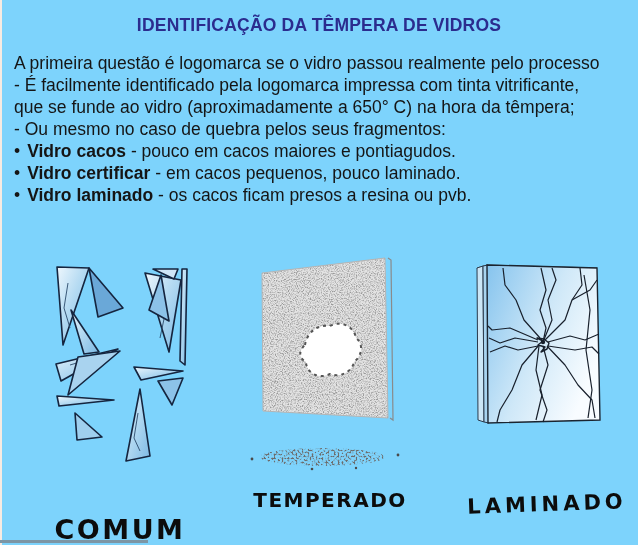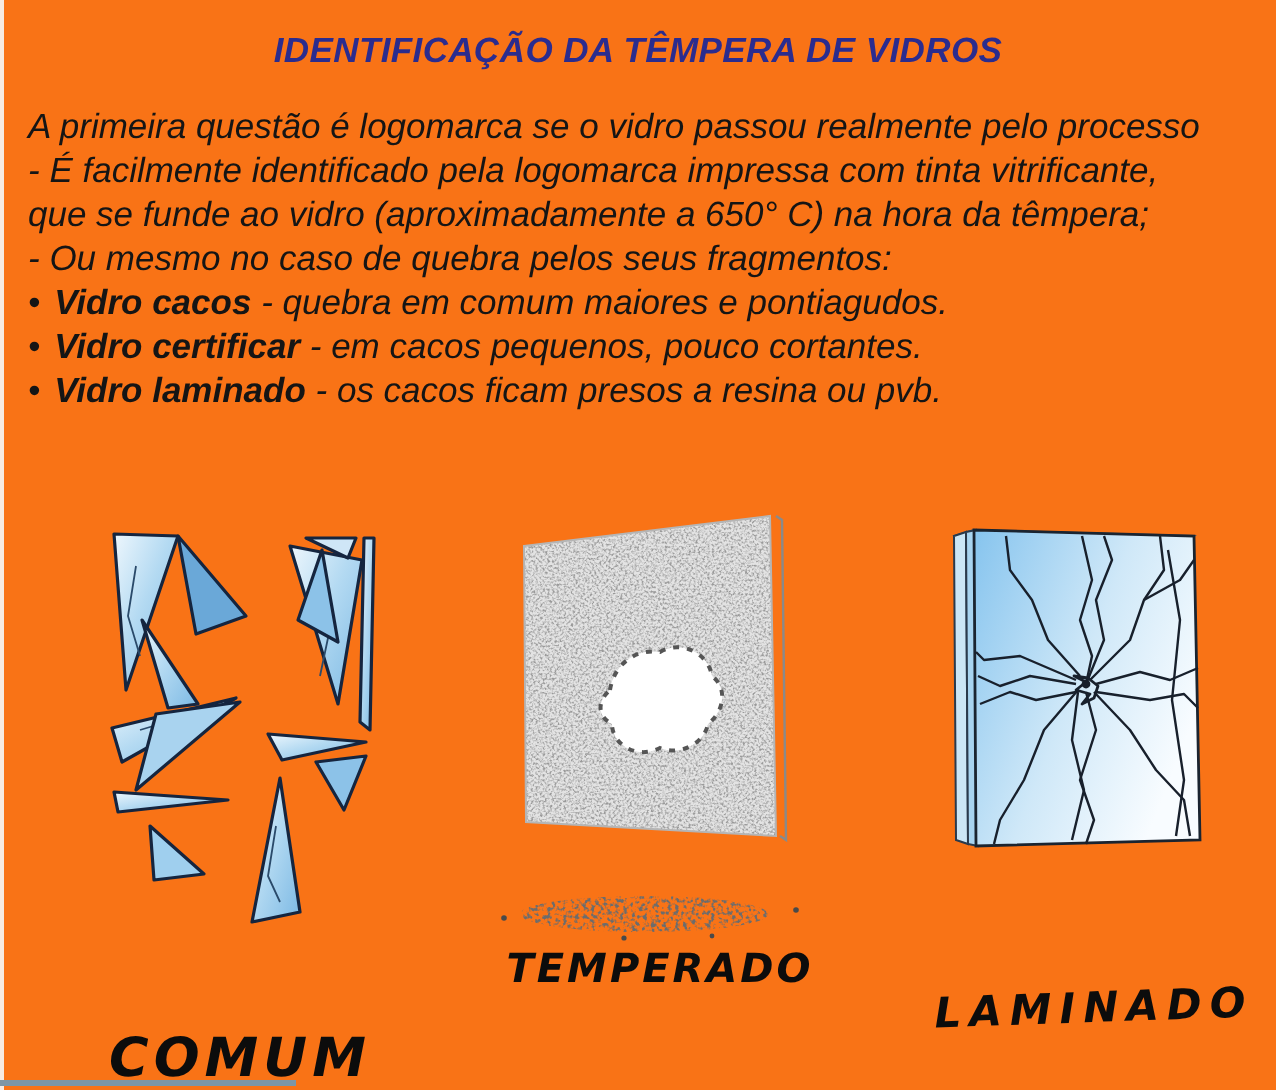--- a/index.html
+++ b/index.html
@@ -1,51 +1,51 @@
 <!DOCTYPE html>
 <html><head>
 <meta charset="utf-8">
 <style>
   html,body{margin:0;padding:0;background:#ffffff;}
-  .page{position:relative;width:638px;height:545px;background:#f97316;overflow:hidden;
-        font-family:"Liberation Sans",sans-serif;font-style:italic;}
+  .page{position:relative;width:638px;height:545px;background:#7dd3fc;overflow:hidden;
+        font-family:"Liberation Sans",sans-serif;}
   .left-edge{position:absolute;left:0;top:0;width:2px;height:545px;background:#f7ebe2;}
   .title{position:absolute;left:0;top:15px;width:638px;text-align:center;
          font-size:17.5px;font-weight:bold;letter-spacing:.2px;color:#2b2c8e;}
   .text-block{position:absolute;left:14px;top:52px;width:616px;color:#151515;
               font-size:17.5px;line-height:22px;}
   .line{white-space:nowrap;}
   .bullet{display:inline-block;margin-right:7px;}
   .figures{position:absolute;left:0;top:250px;width:638px;height:232px;}
   .caption{position:absolute;font-family:"DejaVu Sans",sans-serif;font-weight:bold;
            color:#0c0c0c;text-align:center;}
   .cap-comum{left:40px;top:514px;width:160px;font-size:27px;letter-spacing:2.5px;}
-  .cap-temperado{left:240px;top:472px;width:180px;font-size:20px;letter-spacing:1.5px;}
+  .cap-temperado{left:240px;top:488px;width:180px;font-size:20px;letter-spacing:1.5px;}
   .cap-laminado{left:452px;top:492px;width:190px;font-size:21px;letter-spacing:4px;
                 transform:rotate(-2deg);}
   .bottom-rule{position:absolute;left:0;top:540px;width:148px;height:3px;background:#7d96a5;}
 </style>
 </head>
 <body>
 
 <div class="page">
   <div class="left-edge"></div>
 
   <div class="title">IDENTIFICAÇÃO DA TÊMPERA DE VIDROS</div>
 
   <div class="text-block">
     <div class="line">A primeira questão é logomarca se o vidro passou realmente pelo processo</div>
     <div class="line">- É facilmente identificado pela logomarca impressa com tinta vitrificante,</div>
     <div class="line">que se funde ao vidro (aproximadamente a 650° C) na hora da têmpera;</div>
     <div class="line">- Ou mesmo no caso de quebra pelos seus fragmentos:</div>
     <div class="line">
-      <span class="bullet">•</span><b>Vidro cacos</b><span> - quebra em comum maiores e pontiagudos.</span>
+      <span class="bullet">•</span><b>Vidro cacos</b><span> - pouco em cacos maiores e pontiagudos.</span>
     </div>
     <div class="line">
-      <span class="bullet">•</span><b>Vidro certificar</b><span> - em cacos pequenos, pouco cortantes.</span>
+      <span class="bullet">•</span><b>Vidro certificar</b><span> - em cacos pequenos, pouco laminado.</span>
     </div>
     <div class="line">
       <span class="bullet">•</span><b>Vidro laminado</b><span> - os cacos ficam presos a resina ou pvb.</span>
     </div>
   </div>
 
   <svg class="figures" viewBox="0 0 638 232" xmlns="http://www.w3.org/2000/svg">
     <defs>
       <linearGradient id="gblue" x1="0" y1="0" x2="1" y2="1">
         <stop offset="0" stop-color="#eef7fd"></stop>

